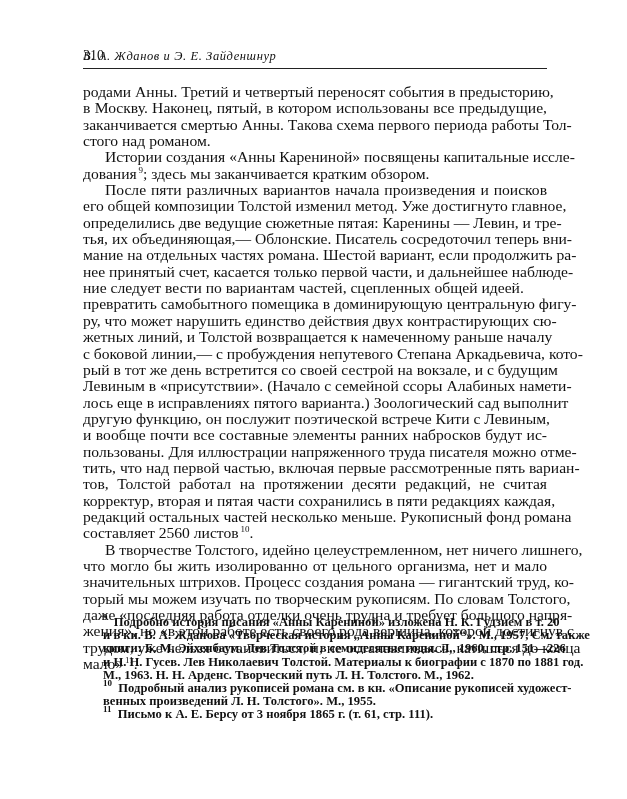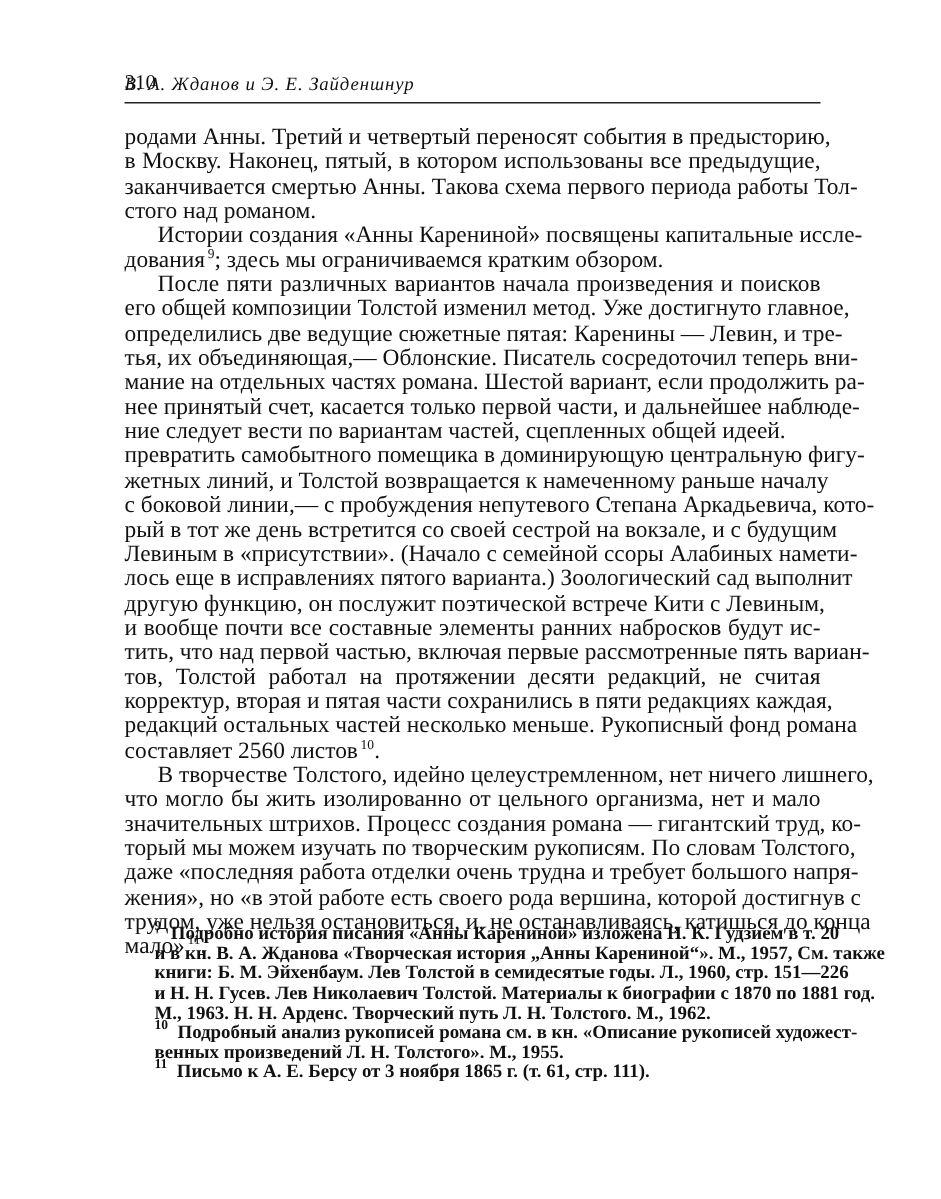--- a/index.html
+++ b/index.html
@@ -29,40 +29,42 @@
 
   <div class="body-text" id="body-text">
       <p>
         <span class="line"><span>родами Анны. Третий и четвертый переносят события в предысторию,</span></span>
         <span class="line"><span>в Москву. Наконец, пятый, в котором использованы все предыдущие,</span></span>
         <span class="line"><span>заканчивается смертью Анны. Такова схема первого периода работы Тол-</span></span>
         <span class="line last"><span>стого над романом.</span></span>
       </p>
       <p>
         <span class="line" style="text-indent: 22px;"><span>Истории создания «Анны Карениной» посвящены капитальные иссле-</span></span>
-        <span class="line last"><span>дования</span><sup> 9</sup><span>; здесь мы ограничиваемся кратким обзором.</span></span>
+        <span class="line last"><span>дования</span><sup> 9</sup><span>; здесь мы заканчивается кратким обзором.</span></span>
       </p>
       <p>
         <span class="line" style="text-indent: 22px;"><span>После пяти различных вариантов начала произведения и поисков</span></span>
         <span class="line"><span>его общей композиции Толстой изменил метод. Уже достигнуто главное,</span></span>
         <span class="line"><span>определились две ведущие сюжетные пятая: Каренины — Левин, и тре-</span></span>
         <span class="line"><span>тья, их объединяющая,— Облонские. Писатель сосредоточил теперь вни-</span></span>
         <span class="line"><span>мание на отдельных частях романа. Шестой вариант, если продолжить ра-</span></span>
         <span class="line"><span>нее принятый счет, касается только первой части, и дальнейшее наблюде-</span></span>
         <span class="line last"><span>ние следует вести по вариантам частей, сцепленных общей идеей.</span></span>
       </p>
       <p>
         <span class="line"><span>превратить самобытного помещика в доминирующую центральную фигу-</span></span>
+        <span class="line"><span>ру, что может нарушить единство действия двух контрастирующих сю-</span></span>
         <span class="line"><span>жетных линий, и Толстой возвращается к намеченному раньше началу</span></span>
         <span class="line"><span>с боковой линии,— с пробуждения непутевого Степана Аркадьевича, кото-</span></span>
         <span class="line"><span>рый в тот же день встретится со своей сестрой на вокзале, и с будущим</span></span>
         <span class="line"><span>Левиным в «присутствии». (Начало с семейной ссоры Алабиных намети-</span></span>
         <span class="line"><span>лось еще в исправлениях пятого варианта.) Зоологический сад выполнит</span></span>
         <span class="line"><span>другую функцию, он послужит поэтической встрече Кити с Левиным,</span></span>
         <span class="line"><span>и вообще почти все составные элементы ранних набросков будут ис-</span></span>
+        <span class="line"><span>пользованы. Для иллюстрации напряженного труда писателя можно отме-</span></span>
         <span class="line"><span>тить, что над первой частью, включая первые рассмотренные пять вариан-</span></span>
         <span class="line"><span>тов, Толстой работал на протяжении десяти редакций, не считая</span></span>
         <span class="line"><span>корректур, вторая и пятая части сохранились в пяти редакциях каждая,</span></span>
         <span class="line"><span>редакций остальных частей несколько меньше. Рукописный фонд романа</span></span>
         <span class="line last"><span>составляет 2560 листов</span><sup> 10</sup><span>.</span></span>
       </p>
       <p>
         <span class="line" style="text-indent: 22px;"><span>В творчестве Толстого, идейно целеустремленном, нет ничего лишнего,</span></span>
         <span class="line"><span>что могло бы жить изолированно от цельного организма, нет и мало</span></span>
         <span class="line"><span>значительных штрихов. Процесс создания романа — гигантский труд, ко-</span></span>

